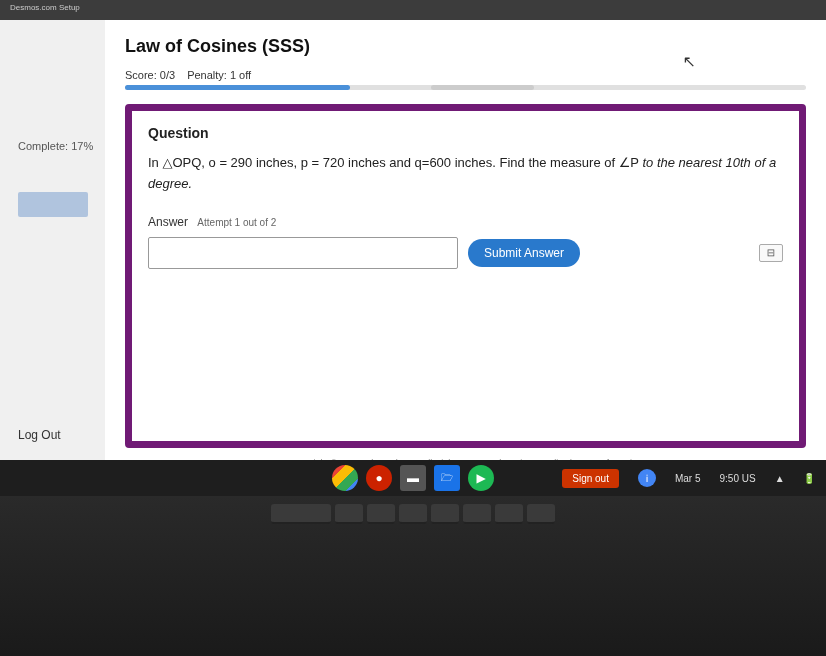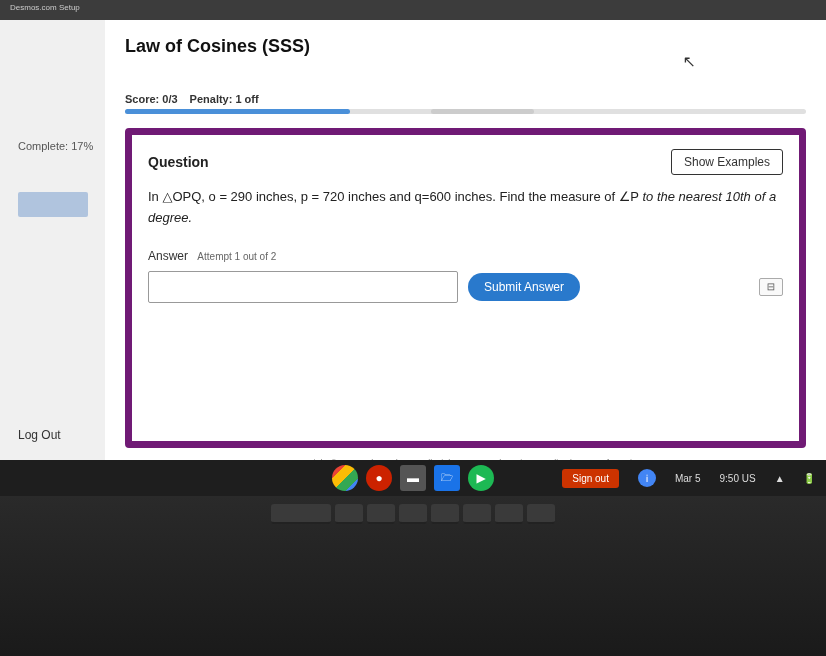--- a/index.html
+++ b/index.html
@@ -111,22 +111,21 @@
 
     .score-info {
       display: flex;
       gap: 12px;
       font-size: 11px;
       color: #333;
       margin-bottom: 4px;
     }
 
     .score-info span {
-      font-weight: bold;
-      margin-top: 24px;
+      font-weight: normal;
     }
 
     .progress-bar {
       width: 100%;
       height: 5px;
       background: #e0e0e0;
       border-radius: 3px;
       position: relative;
     }
 
@@ -375,21 +374,20 @@
         <div class="progress-bar">
           <div class="progress-bar-fill" style="width: 33%;"></div>
           <div class="progress-bar-penalty" style="left:45%; width:15%;"></div>
         </div>
       </div>
 
       <div class="question-section">
 
         <div class="question-header">
           <span class="question-label">Question</span>
-          <button class="show-examples-btn">Show Examples</button>
         </div>
 
         <div class="question-text">
           In △OPQ, o = 290 inches, p = 720 inches and q=600 inches. Find the measure of ∠P <em>to the nearest 10th of a degree.</em>
         </div>
 
         <div class="answer-section">
           <div class="answer-label">
             <span>Answer</span>
             <span class="answer-attempt">Attempt 1 out of 2</span>

